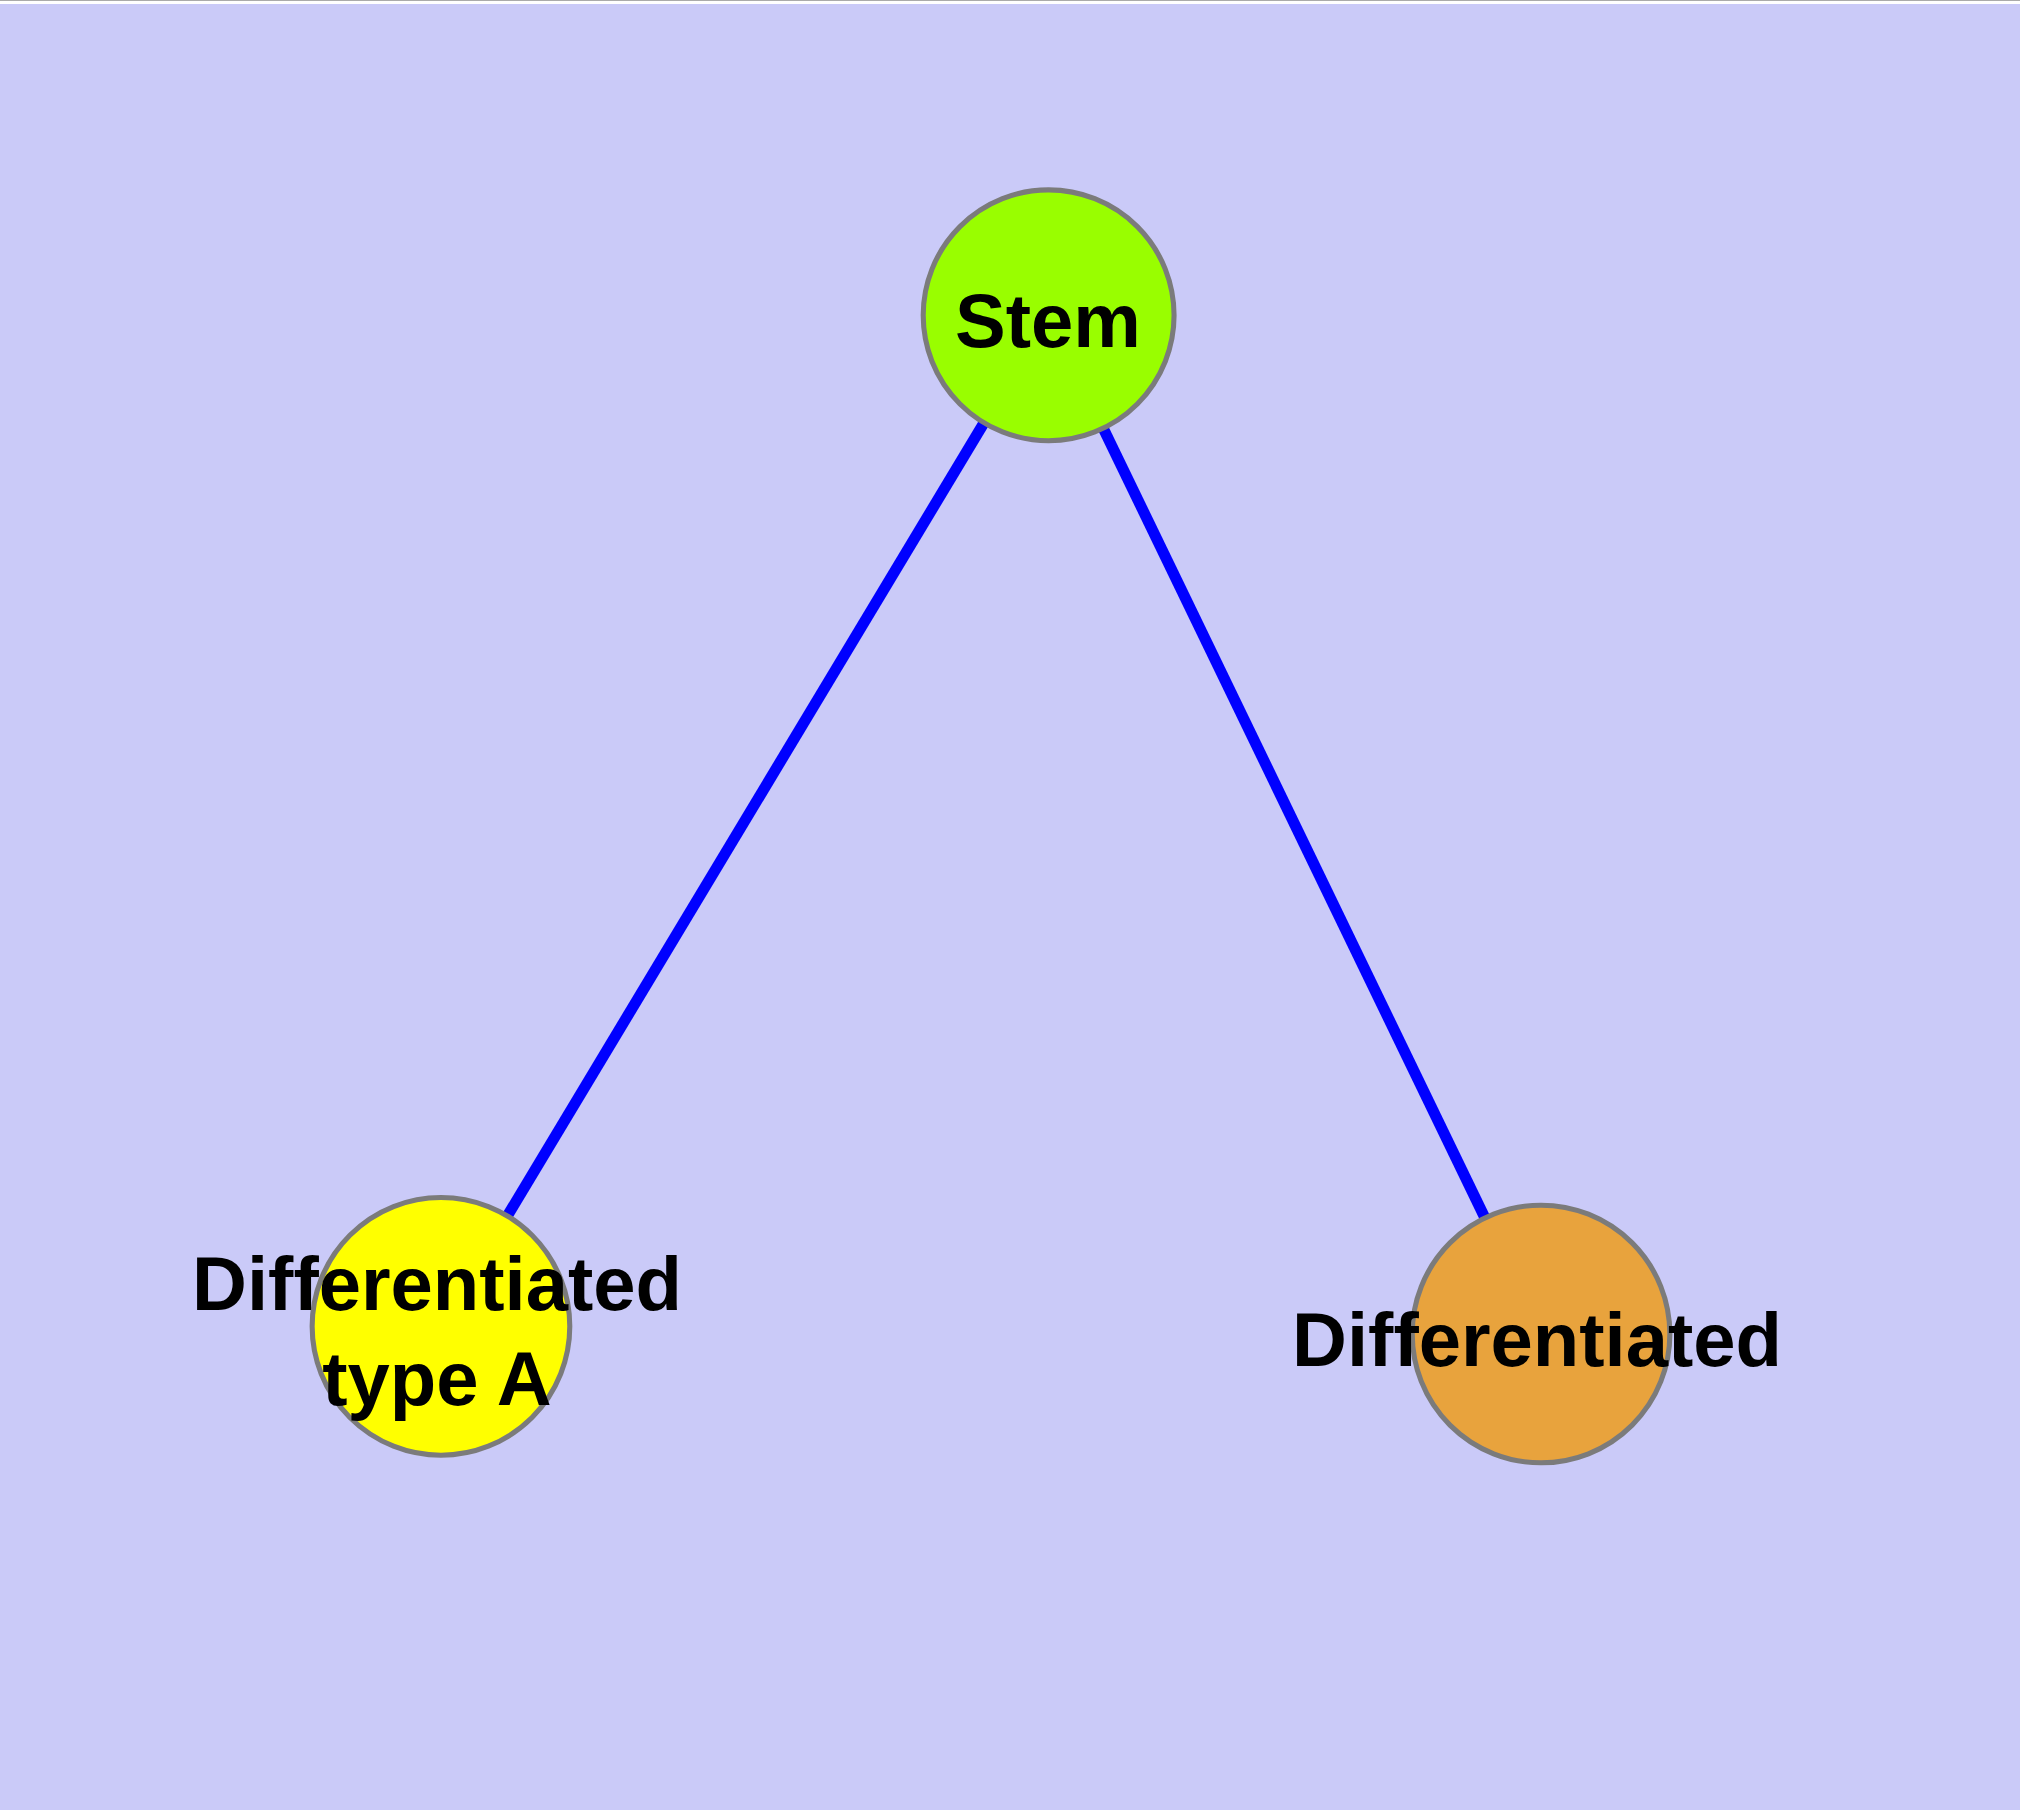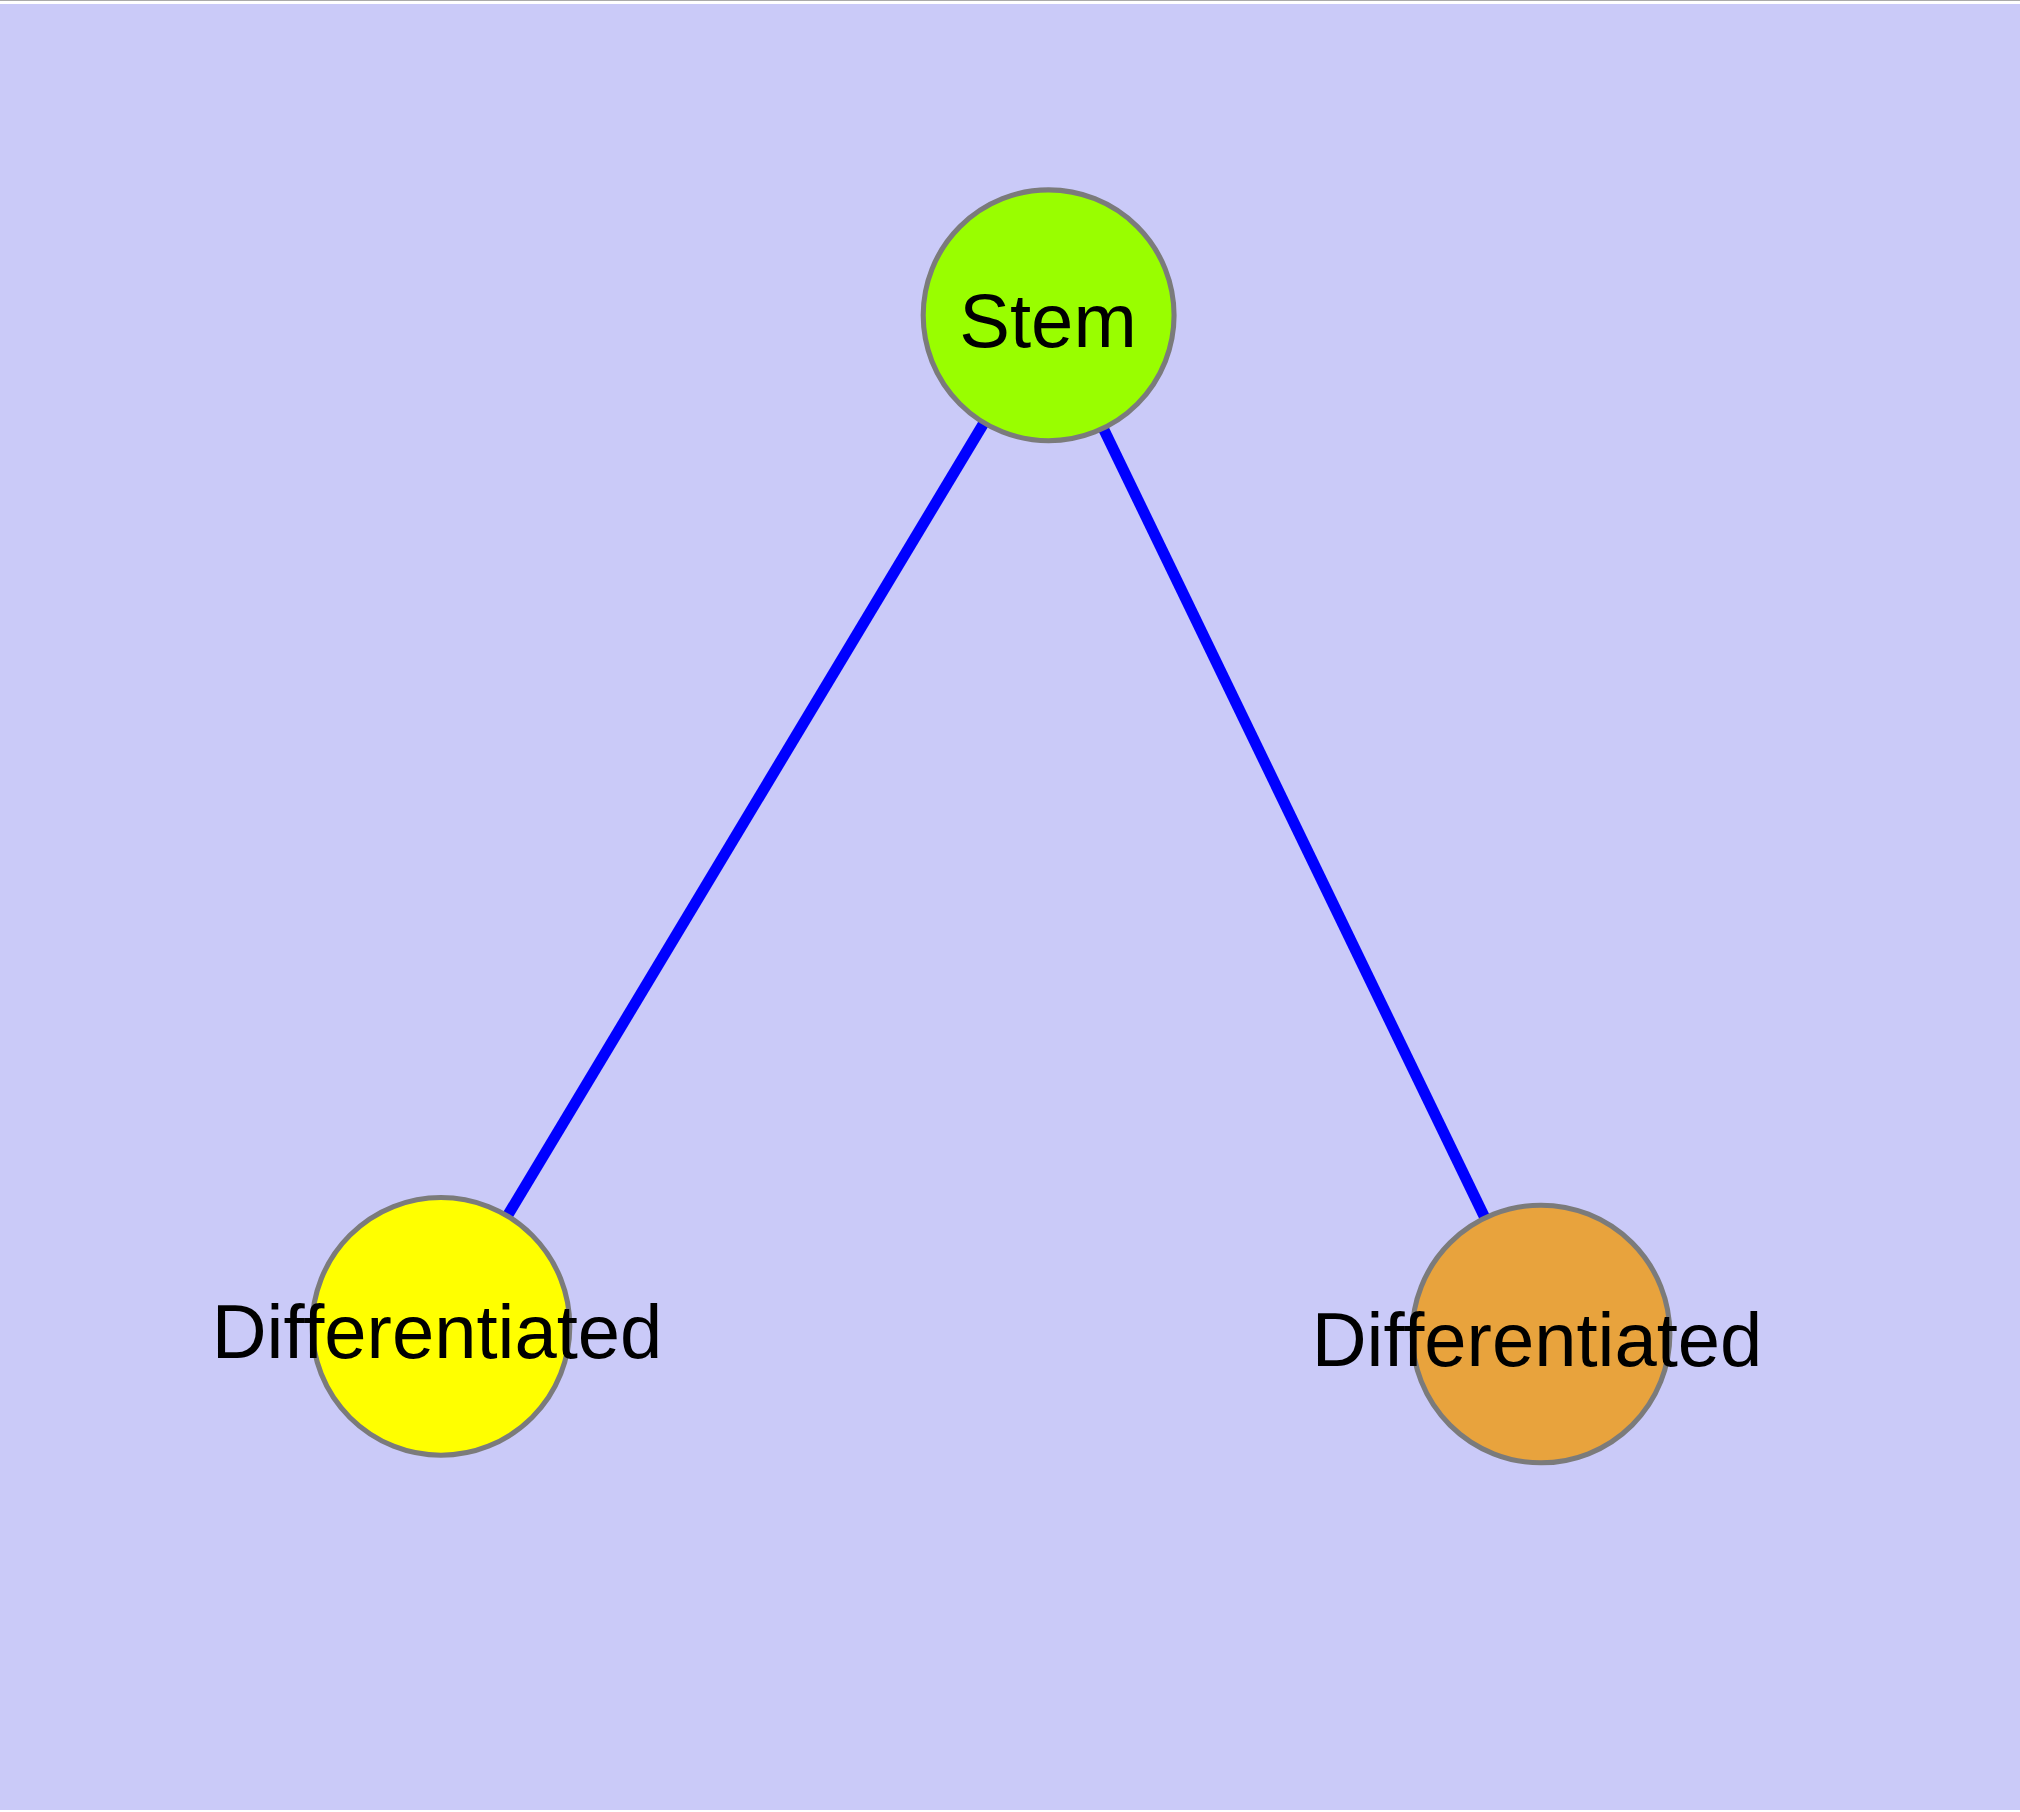--- a/index.html
+++ b/index.html
@@ -21,21 +21,21 @@
     height: 2.5px; background: #ffffff;
   }
   svg.graph { position: absolute; left: 0; top: 0; width: 100%; height: 100%; display: block; }
   .edge { stroke-width: 13; fill: none; }
   .node { stroke-width: 6; }
   .node-label {
     position: absolute;
     transform: translate(-50%, -50%);
     text-align: center;
     color: #000000;
-    font-weight: normal;
+    font-weight: bold;
     font-size: 76px;
     line-height: 95px;
     white-space: nowrap;
     letter-spacing: 0px;
   }
   .node-label .line { display: block; }
 </style>
 </head>
 <body>
 
@@ -49,20 +49,21 @@
     <circle class="node" cx="520" cy="1565" r="152" fill="#FFFF00" stroke="#7B7B7B"></circle>
     <circle class="node" cx="1818" cy="1574" r="152" fill="#E8A33D" stroke="#7B7B7B"></circle>
   </svg>
 
   <div class="node-label" style="left:1048px; top:320px;">
     <span class="line">Stem</span>
   </div>
 
   <div class="node-label" style="left:437px; top:1331px;">
     <span class="line">Differentiated</span>
+    <span class="line">type A</span>
   </div>
 
   <div class="node-label" style="left:1537px; top:1339px;">
     <span class="line">Differentiated</span>
   </div>
 
   <div class="window-edge-top"></div>
   <div class="window-edge-bottom"></div>
 </div>
 

